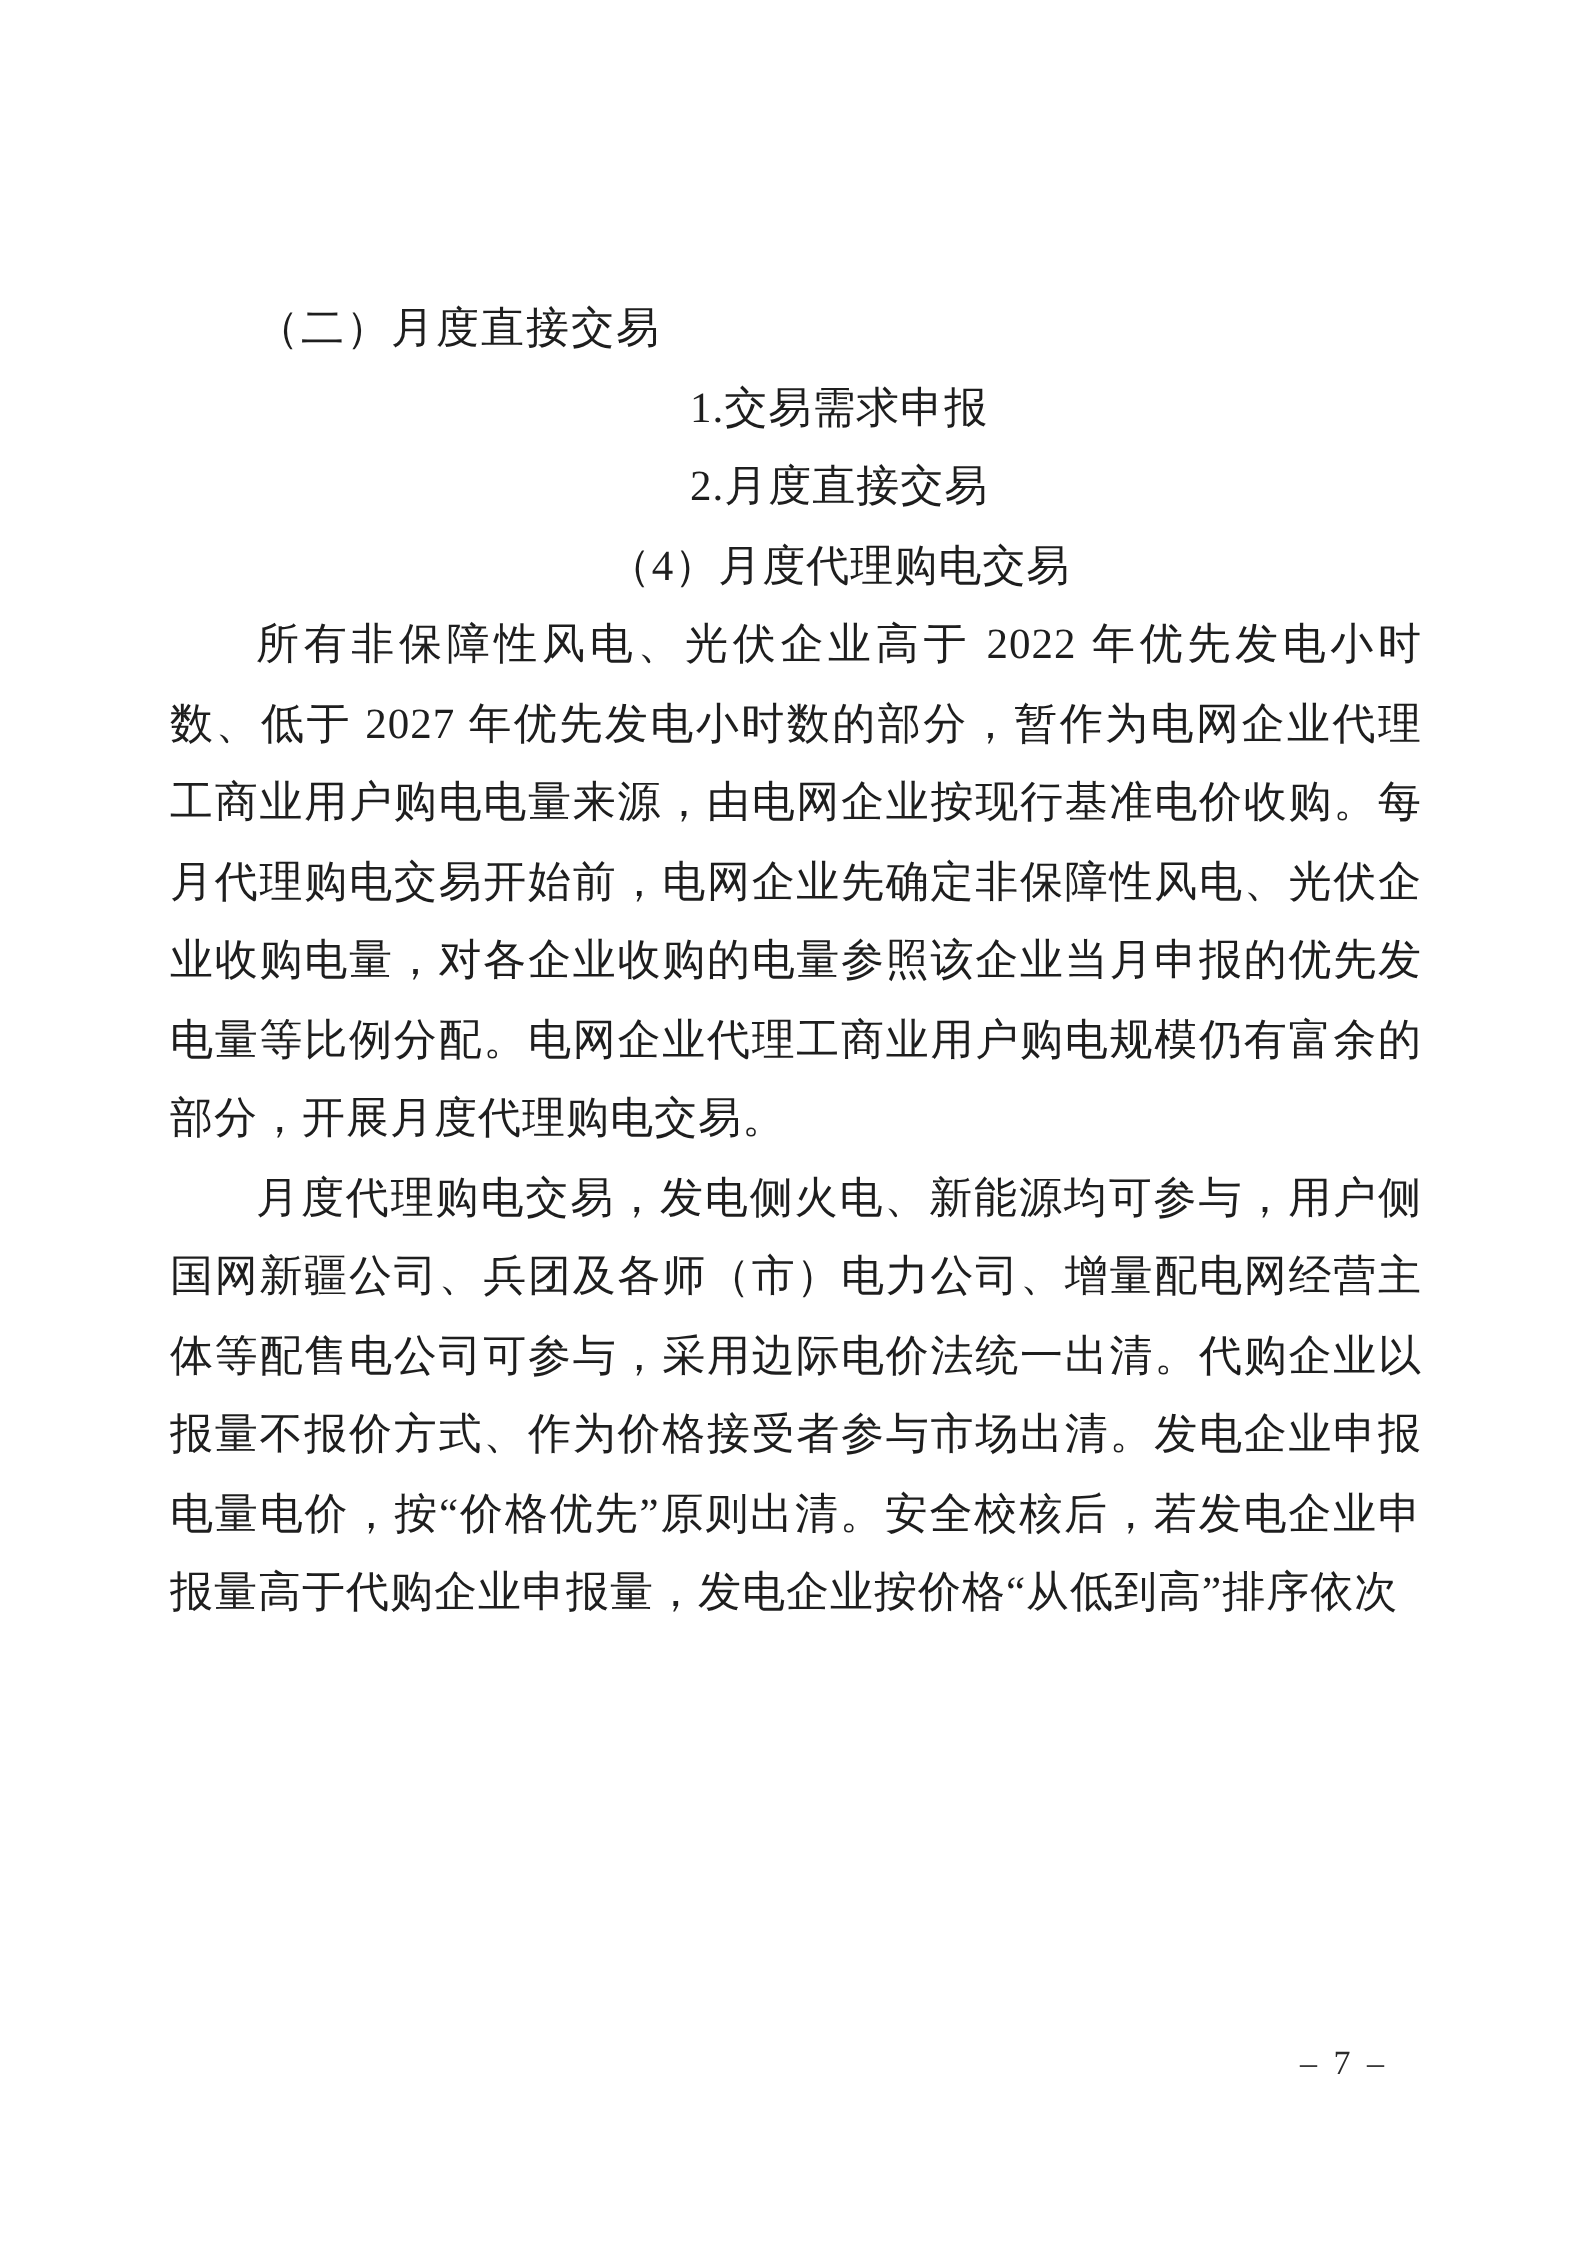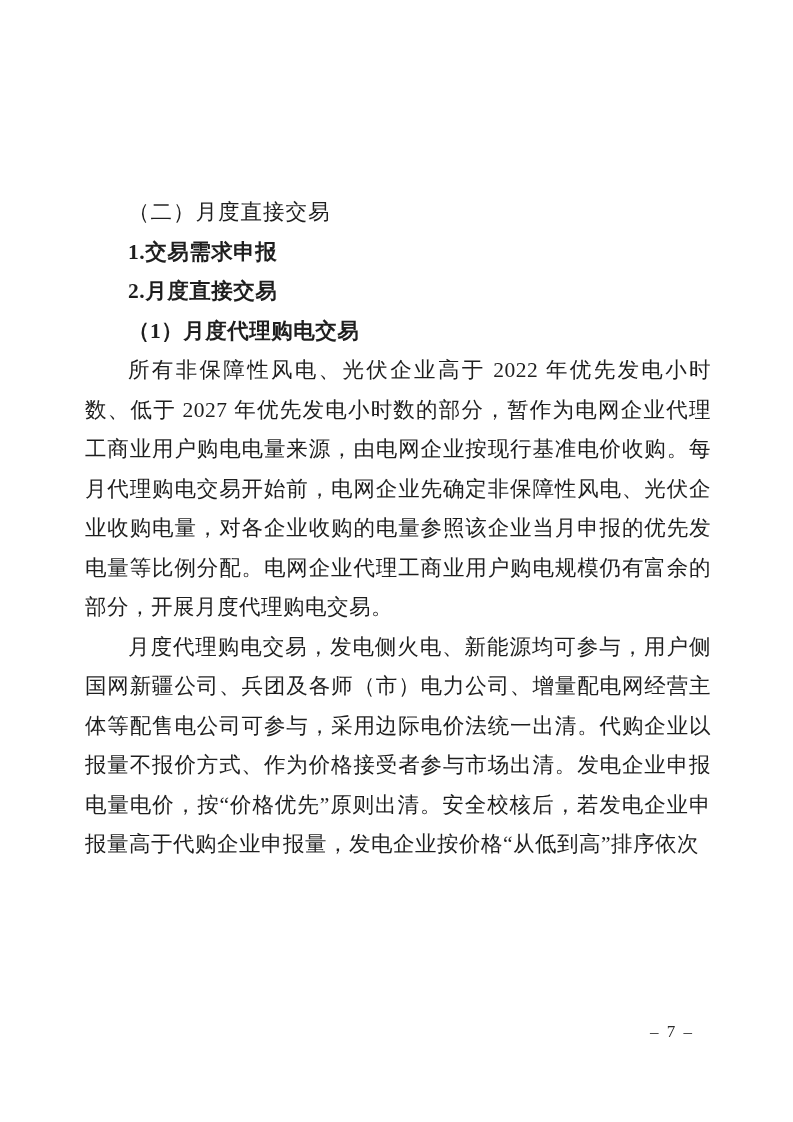--- a/index.html
+++ b/index.html
@@ -12,55 +12,53 @@
     background: #ffffff;
     overflow: hidden;
     font-family: "Liberation Serif", "DejaVu Serif", serif;
     color: #1e1e1e;
   }
   .content {
     position: absolute;
     top: 145px;
     left: 85px;
     width: 626px;
-    margin-top: 48px;
   }
   p {
     font-size: 21.5px;
     line-height: 39.5px;
     text-indent: 2em;
     text-align: justify;
     text-justify: inter-ideograph;
     word-break: break-all;
     letter-spacing: 0.5px;
   }
   p.heading-kai {
     text-align: left;
     letter-spacing: 1px;
   }
   p.subheading {
-    text-align: left;
-    font-weight: bold;
+    text-align: center;
   }
   .page-number {
     position: absolute;
     top: 1022px;
     right: 99px;
     font-size: 17px;
     letter-spacing: 2px;
     color: #2a2a2a;
   }
 </style>
 </head>
 <body>
 
 <div class="page">
   <div class="content">
     <p class="heading-kai">（二）月度直接交易</p>
     <p class="subheading">1.交易需求申报</p>
     <p class="subheading">2.月度直接交易</p>
-    <p class="subheading">（1）月度代理购电交易</p>
+    <p class="subheading">（4）月度代理购电交易</p>
     <p class="body-para">所有非保障性风电、光伏企业高于 2022 年优先发电小时数、低于 2027 年优先发电小时数的部分，暂作为电网企业代理工商业用户购电电量来源，由电网企业按现行基准电价收购。每月代理购电交易开始前，电网企业先确定非保障性风电、光伏企业收购电量，对各企业收购的电量参照该企业当月申报的优先发电量等比例分配。电网企业代理工商业用户购电规模仍有富余的部分，开展月度代理购电交易。</p>
     <p class="body-para">月度代理购电交易，发电侧火电、新能源均可参与，用户侧国网新疆公司、兵团及各师（市）电力公司、增量配电网经营主体等配售电公司可参与，采用边际电价法统一出清。代购企业以报量不报价方式、作为价格接受者参与市场出清。发电企业申报电量电价，按“价格优先”原则出清。安全校核后，若发电企业申报量高于代购企业申报量，发电企业按价格“从低到高”排序依次</p>
   </div>
 
   <div class="page-number">– 7 –</div>
 </div>
 
 </body></html>

